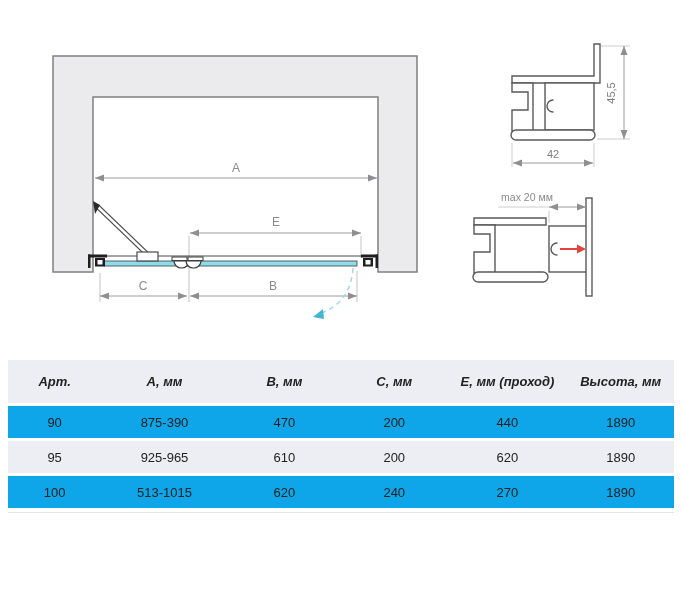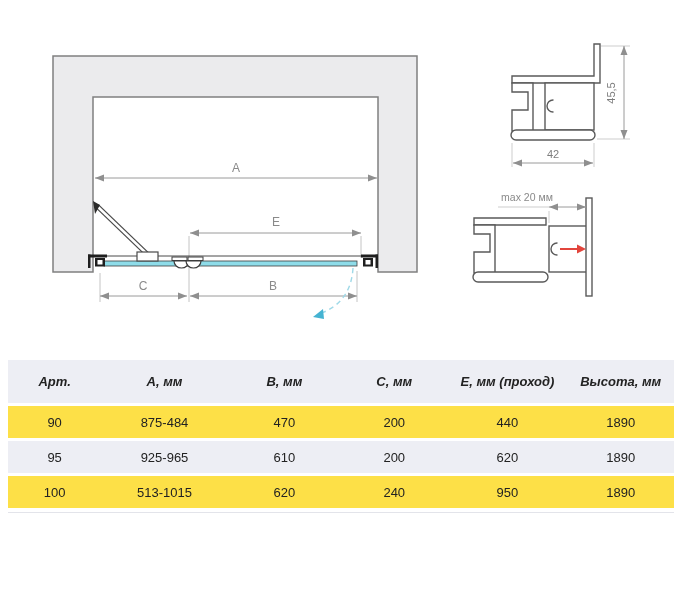--- a/index.html
+++ b/index.html
@@ -6,21 +6,21 @@
   body{
     width:682px;height:600px;background:#ffffff;position:relative;
     font-family:"Liberation Sans", sans-serif;color:#1c1c1e;overflow:hidden;
   }
   .diagram{position:absolute;top:0;left:0;}
   .dim-label{fill:#8a8a8a;font-size:12px;font-family:"Liberation Sans",sans-serif;}
   .dim-label-sm{fill:#7d7d7d;font-size:11px;font-family:"Liberation Sans",sans-serif;}
   .spec{position:absolute;top:357px;left:8px;width:666px;}
   table{width:100%;border-collapse:separate;border-spacing:0 3px;font-size:13px;color:#222;}
   thead th{background:#edeef4;height:41px;font-weight:bold;font-size:13px;text-align:center;font-style:italic;}
-  tbody tr{background:#fde047;}
+  tbody tr{background:#0ea5e9;}
   tbody tr:nth-child(even){background:#edeef4;}
   tbody td{height:30px;text-align:center;}
   th:nth-child(1){width:14%}th:nth-child(2){width:19%}th:nth-child(3){width:17%}
   th:nth-child(4){width:16%}th:nth-child(5){width:18%}th:nth-child(6){width:16%}
   .bottom-line{border-top:1px solid #e3e4ea;height:0;margin-top:1px;}
 </style>
 </head>
 <body>
 
 <svg class="diagram" width="682" height="352" viewBox="0 0 682 352">
@@ -146,38 +146,38 @@
           <th>А, мм</th>
           <th>В, мм</th>
           <th>С, мм</th>
           <th>Е, мм (проход)</th>
           <th>Высота, мм</th>
         </tr>
     </thead>
     <tbody id="table-body">
         <tr>
           <td>90</td>
-          <td>875-484</td>
+          <td>875-390</td>
           <td>470</td>
           <td>200</td>
           <td>440</td>
           <td>1890</td>
         </tr>
         <tr>
           <td>95</td>
           <td>925-965</td>
           <td>610</td>
           <td>200</td>
           <td>620</td>
           <td>1890</td>
         </tr>
         <tr>
           <td>100</td>
           <td>513-1015</td>
           <td>620</td>
           <td>240</td>
-          <td>950</td>
+          <td>270</td>
           <td>1890</td>
         </tr>
       </tbody>
   </table>
   <div class="bottom-line"></div>
 </div>
 
 </body></html>

